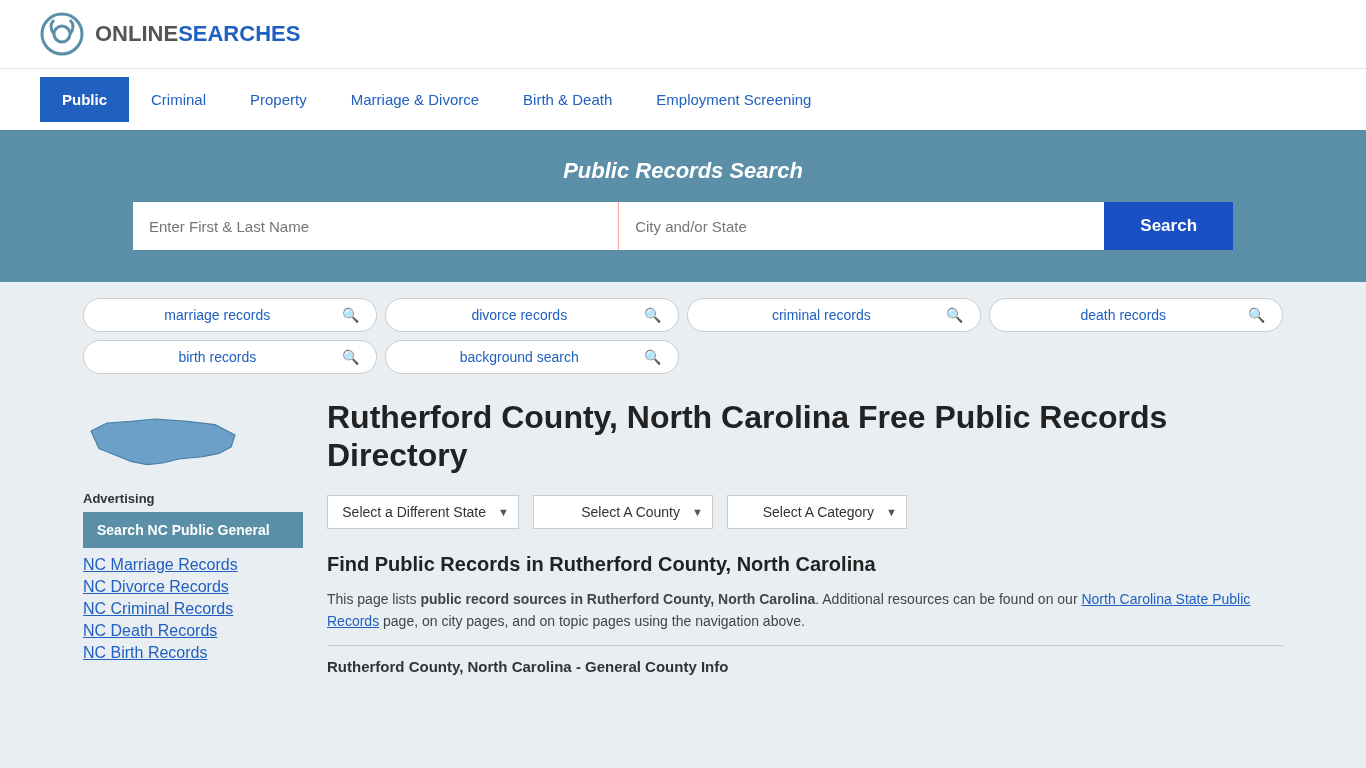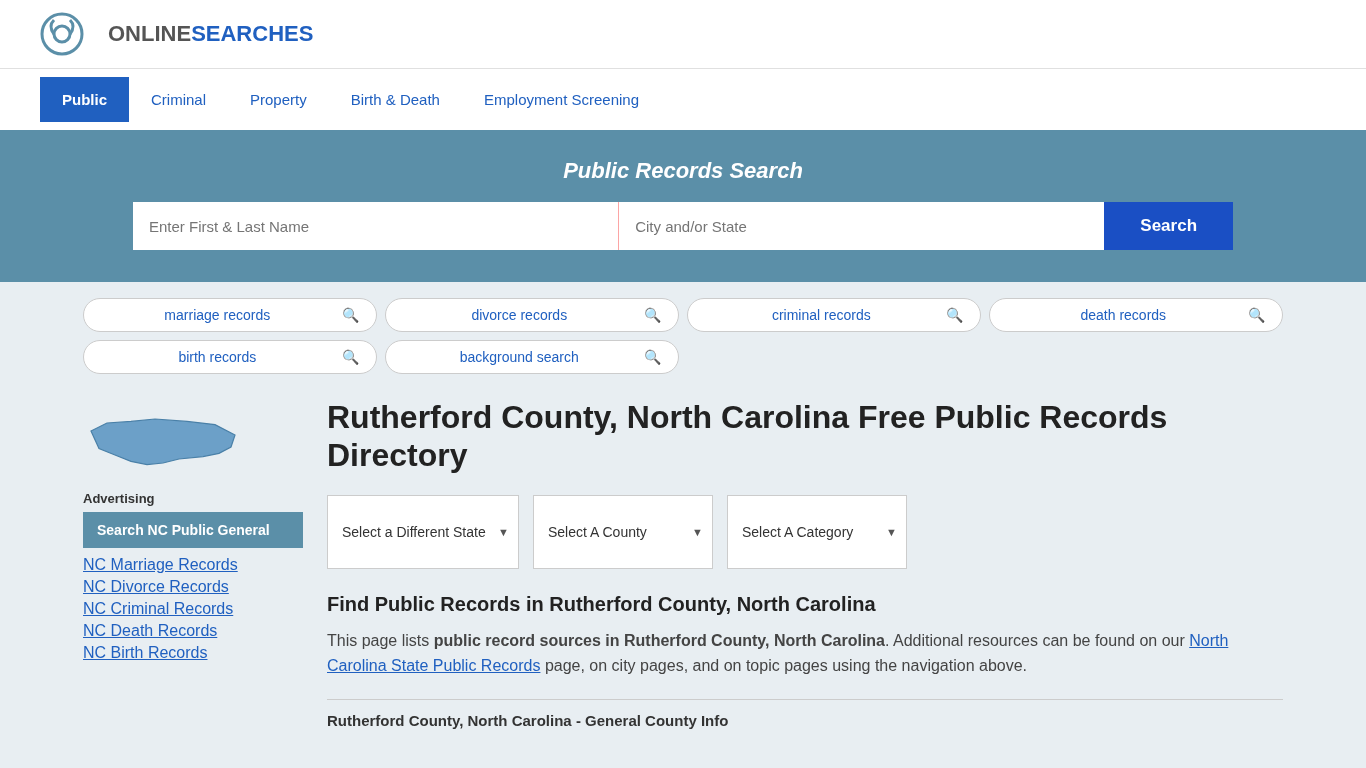--- a/index.html
+++ b/index.html
@@ -1,20 +1,20 @@
 <!DOCTYPE html>
 <html><head>
   <meta charset="utf-8">
   <style>
     * { box-sizing: border-box; margin: 0; padding: 0; }
     body { font-family: Arial, sans-serif; background: #e8eef2; font-size: 14px; }
 
     
     .header { background: #fff; padding: 12px 40px; display: flex; align-items: center; }
-    .logo { display: flex; align-items: center; gap: 24px; }
+    .logo { display: flex; align-items: center; gap: 11px; }
     .logo-icon { width: 44px; height: 44px; }
     .logo-text { font-size: 22px; font-weight: bold; }
     .logo-text .online { color: #555; }
     .logo-text .searches { color: #2060c0; }
 
     
     .nav { background: #fff; border-top: 1px solid #e0e0e0; display: flex; padding: 8px 40px; }
     .nav-item { padding: 14px 22px; font-size: 15px; color: #2060c0; cursor: pointer; text-decoration: none; font-weight: 500; }
     .nav-item.active { background: #2060c0; color: #fff; font-weight: bold; }
 
@@ -44,27 +44,27 @@
     .advertising-label { font-size: 13px; font-weight: bold; color: #333; margin-bottom: 6px; }
     .sidebar-ad-highlight { background: #5b8fa8; color: #fff; padding: 10px 14px; font-size: 14px; font-weight: bold; margin-bottom: 8px; cursor: pointer; }
     .sidebar-link { display: block; color: #2060c0; text-decoration: underline; font-size: 16px; margin-bottom: 4px; cursor: pointer; }
 
     
     .main-content { flex: 1; }
     .page-title { font-size: 32px; font-weight: bold; color: #222; margin-bottom: 20px; line-height: 1.2; }
 
     
     .dropdowns-row { display: flex; gap: 14px; margin-bottom: 24px; }
-    .dropdown-select { padding: 28px 14px; border: 1px solid #ccc; background: #fff; font-size: 14px; color: #333; cursor: pointer; appearance: none; -webkit-appearance: none; padding-right: 32px; min-width: 180px; }
+    .dropdown-select { padding: 8px 14px; border: 1px solid #ccc; background: #fff; font-size: 14px; color: #333; cursor: pointer; appearance: none; -webkit-appearance: none; padding-right: 32px; min-width: 180px; text-align: right; }
     .dropdown-wrapper { position: relative; display: inline-block; }
     .dropdown-wrapper::after { content: '▼'; position: absolute; right: 10px; top: 50%; transform: translateY(-50%); font-size: 11px; color: #555; pointer-events: none; }
 
     
     .find-title { font-size: 20px; font-weight: bold; color: #222; margin-bottom: 12px; }
-    .find-description { font-size: 16px; color: #444; line-height: 1.6; margin-bottom: 20px; }
+    .find-description { font-size: 14px; color: #444; line-height: 1.6; margin-bottom: 12px; }
     .find-description strong { font-weight: bold; }
     .find-description a { color: #2060c0; text-decoration: underline; }
 
     .county-info-title { font-size: 15px; font-weight: bold; color: #333; padding-top: 12px; border-top: 1px solid #ccc; }
 
     
     .nc-map-svg { width: 160px; height: 90px; }
   </style>
 </head>
 <body>
@@ -80,20 +80,21 @@
     <div class="logo-text">
       <span class="online">ONLINE</span><span class="searches">SEARCHES</span>
     </div>
   </div>
 </div>
 
 <nav class="nav">
   <a class="nav-item active">Public</a>
   <a class="nav-item">Criminal</a>
   <a class="nav-item">Property</a>
+  <a class="nav-item">Marriage &amp; Divorce</a>
   <a class="nav-item">Birth &amp; Death</a>
   <a class="nav-item">Employment Screening</a>
 </nav>
 
 <div class="search-banner">
   <div class="search-banner-title">Public Records Search</div>
   <div class="search-form">
     <input class="search-input" type="text" placeholder="Enter First &amp; Last Name" style="">
     <input class="search-input" type="text" placeholder="City and/or State" style="">
     <button class="search-btn">Search</button>

